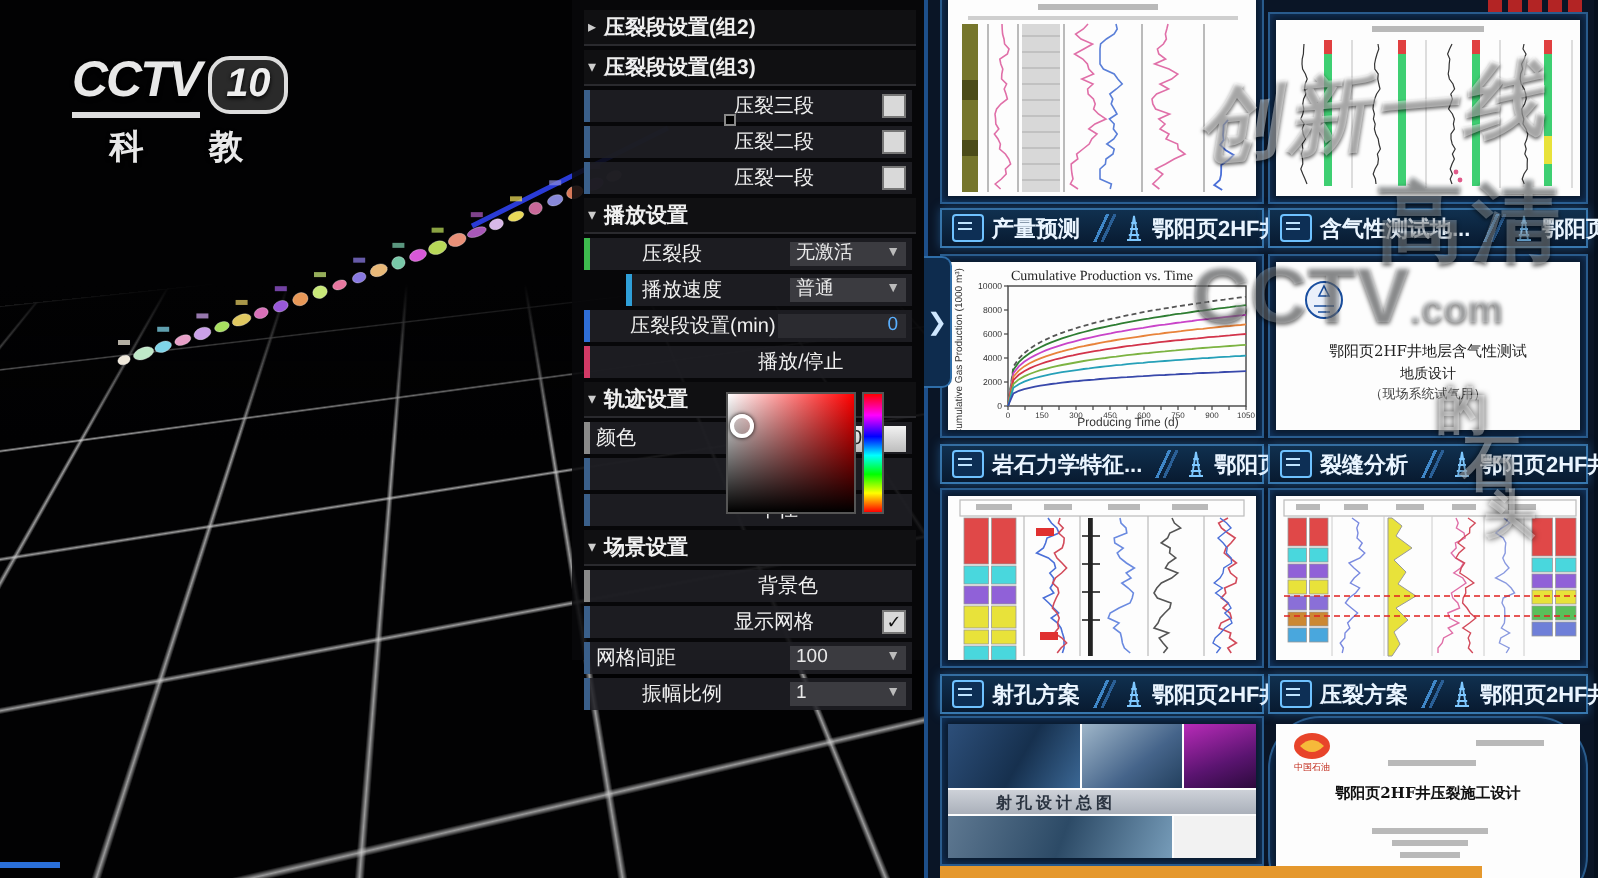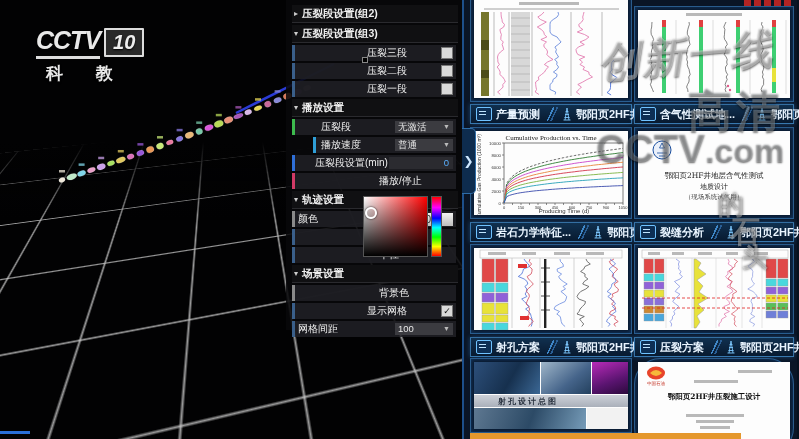--- a/index.html
+++ b/index.html
@@ -14,22 +14,22 @@
     transform:perspective(430px) rotateX(63deg) rotateZ(-13deg);transform-origin:45% 0%;}
   #floorfade{position:absolute;left:0;top:100px;width:462px;height:120px;
     background:linear-gradient(#020203 35%,rgba(2,2,3,0));}
   #traj{position:absolute;left:0;top:0;}
   
   #cctv{position:absolute;left:36px;top:26px;z-index:40;color:#fff;text-shadow:0 1px 2px #000;}
   #cctv .row1{display:flex;align-items:center;gap:4px;}
   #cctv .brand{font-size:25px;font-weight:bold;font-style:italic;letter-spacing:-1px;
     border-bottom:3px solid #ddd;padding-bottom:1px;color:#e8e8e8;}
   #cctv .ten{font-size:20px;font-weight:bold;font-style:italic;background:#2a2a2a;border:2px solid #ddd;
-    border-radius:1px;padding:1px 7px;color:#eee;}
-  #cctv .row2{font-size:17px;font-weight:bold;letter-spacing:14px;margin-top:3px;margin-left:10px;color:#e8e8e8;}
+    border-radius:11px;padding:1px 7px;color:#eee;}
+  #cctv .row2{font-size:17px;font-weight:bold;letter-spacing:14px;margin-top:3px;margin-left:10px;color:#e8e8e8;text-align:center;}
   
   #cpanel{position:absolute;left:286px;top:0;width:176px;height:330px;z-index:20;
     background:rgba(8,8,10,.88);padding:3px 0 6px 0;box-sizing:border-box;}
   .cp-hdr{display:flex;align-items:center;height:15px;margin:2px 4px 2px 6px;color:#f0f0f0;
     font-size:10.5px;font-weight:bold;background:#101012;border-bottom:1px solid #2a2a2e;padding:1px 2px;}
   .cp-hdr .arr{font-size:8px;margin-right:4px;color:#cccccc;}
   .cp-row{display:flex;align-items:center;height:14px;margin:2px 6px 2px 6px;padding:1px 3px;
     background:rgba(32,32,38,.85);border-left:3px solid #3a5f8a;font-size:10px;color:#f0f0f0;justify-content:flex-end;}
   .cp-row .lbl{width:74px;white-space:nowrap;overflow:hidden;}
   .cbx{width:10px;height:10px;background:#d9d9d9;border:1px solid #777;display:inline-block;
@@ -74,21 +74,21 @@
   .orange-strip{position:absolute;left:470px;top:433px;width:271px;height:6px;background:#e5982d;z-index:8;}
   #blue-corner{position:absolute;left:0px;top:431px;width:30px;height:3px;background:#2a6fd8;z-index:8;}
   #redfrag{position:absolute;left:744px;top:0;width:50px;height:6px;z-index:9;
     background:repeating-linear-gradient(90deg,#b32424 0 7px,transparent 7px 10px);}
   
   .wm{position:absolute;z-index:50;pointer-events:none;color:rgba(255,255,255,.45);text-shadow:0 1px 2px rgba(0,0,0,.6);}
   #wm-script{left:598px;top:28px;font-family:"DejaVu Serif","Liberation Serif",serif;font-style:italic;
     font-size:42px;font-weight:bold;transform:rotate(-5deg);letter-spacing:2px;color:rgba(255,255,255,.42);}
   #wm-hd{left:688px;top:82px;font-size:44px;font-weight:bold;color:rgba(230,235,240,.30);letter-spacing:4px;}
   #wm-site{left:596px;top:126px;font-size:40px;font-weight:bold;color:rgba(235,240,245,.26);}
-  #wm-site .com{font-size:34px;}
+  #wm-site .com{font-size:20px;}
   .ovch{position:absolute;z-index:50;pointer-events:none;color:rgba(255,255,255,.38);
     text-shadow:0 0 3px rgba(0,0,0,.7);font-weight:bold;}
   
   .ph{position:absolute;}
 </style>
 </head>
 <body>
 
 <div id="stage">
 
@@ -221,20 +221,27 @@
           <span class="lbl">显示网格</span>
           <span class="cbx">✓</span>
         </div>
         <div class="cp-row" style="border-left-color: rgb(58, 95, 138); gap: 31px;">
           <span class="lbl">网格间距</span>
           <span class="sel">
             <span>100</span>
             <span class="car">▼</span>
           </span>
         </div>
+        <div class="cp-row" style="border-left-color: rgb(58, 95, 138);">
+          <span class="lbl">振幅比例</span>
+          <span class="sel">
+            <span>1</span>
+            <span class="car">▼</span>
+          </span>
+        </div>
       </div>
     <div id="picker">
       <div id="sat">
         <div id="satcur"></div>
       </div>
       <div id="hue"></div>
     </div>
     <div id="pickdot"></div>
   </div>
 

